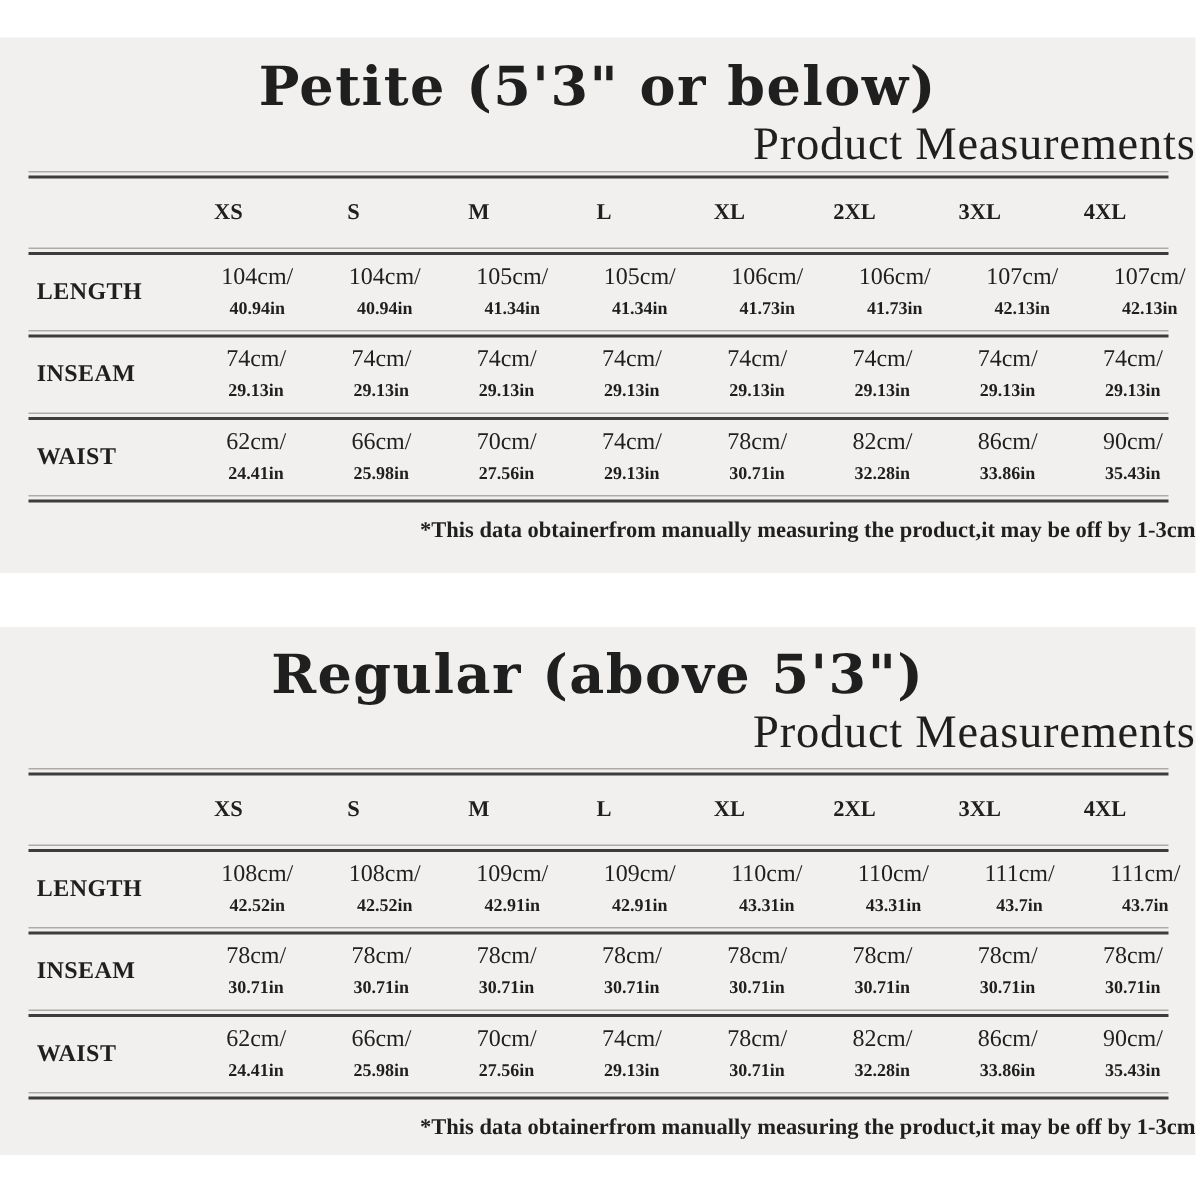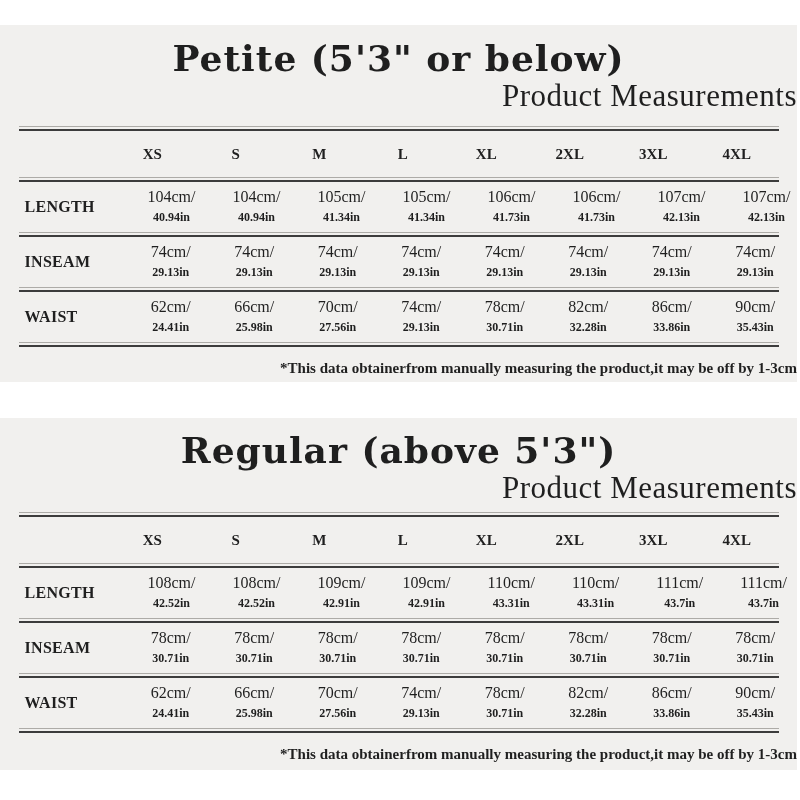--- a/index.html
+++ b/index.html
@@ -16,21 +16,21 @@
     margin:0;text-align:center;
     font-family:"DejaVu Serif",serif;font-weight:bold;
     font-size:36px;line-height:40px;letter-spacing:1px;
   }
   .p1 h1.sec-title{padding-top:13px;}
   .p2 h1.sec-title{padding-top:12px;}
   h2.sec-sub{
     margin:0;text-align:right;font-weight:normal;
     font-size:31px;line-height:36px;letter-spacing:0.5px;
   }
-  .tbl{width:760px;margin:12px auto;}
+  .tbl{width:760px;margin:0 auto;}
   .p2 .tbl{margin-top:6px;}
   .dv{height:2px;border-top:1px solid #adaba7;border-bottom:2px solid #3c3c3c;}
   .row{display:grid;grid-template-columns:92px repeat(8,1fr);align-items:center;}
   .row.hd{height:46px;}
   .row.dr{height:50px;gap:37px;}
   .lbl{font-weight:bold;font-size:16px;padding-left:6px;letter-spacing:0.3px;}
   .hc{font-weight:bold;font-size:15px;text-align:center;}
   .c{display:flex;flex-direction:column;align-items:center;justify-content:center;}
   .cm{font-size:16px;line-height:21px;font-weight:normal;}
   .in{font-size:12px;line-height:21px;font-weight:bold;}

